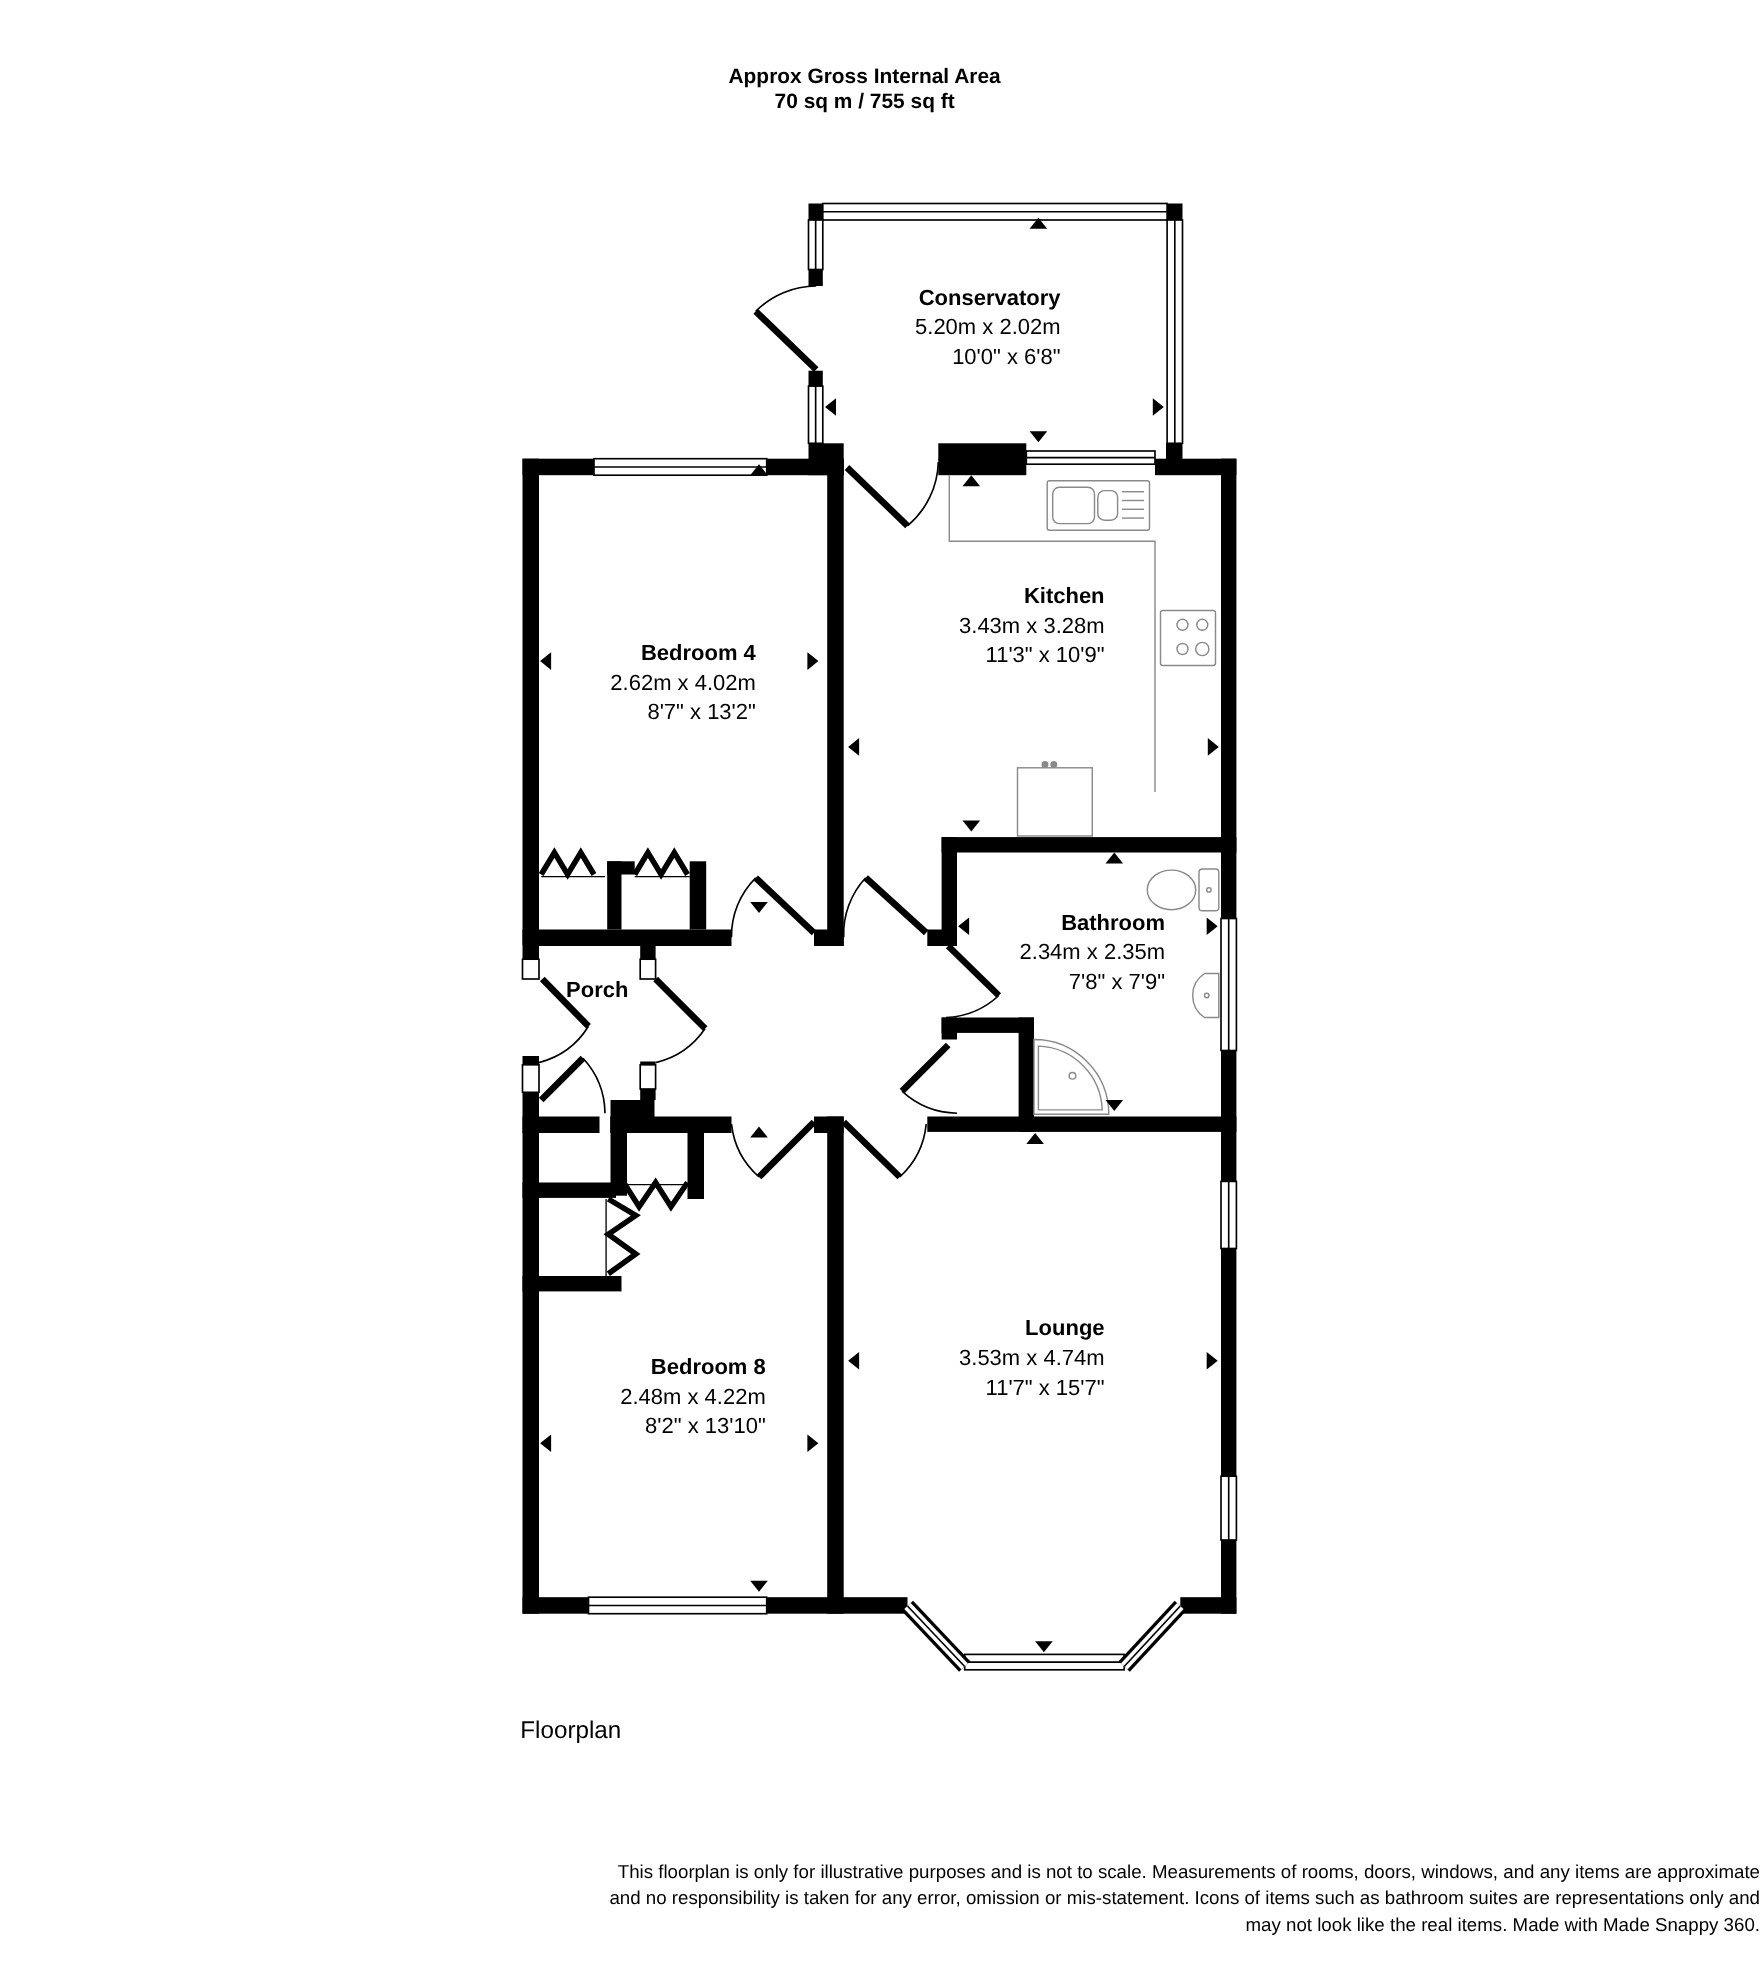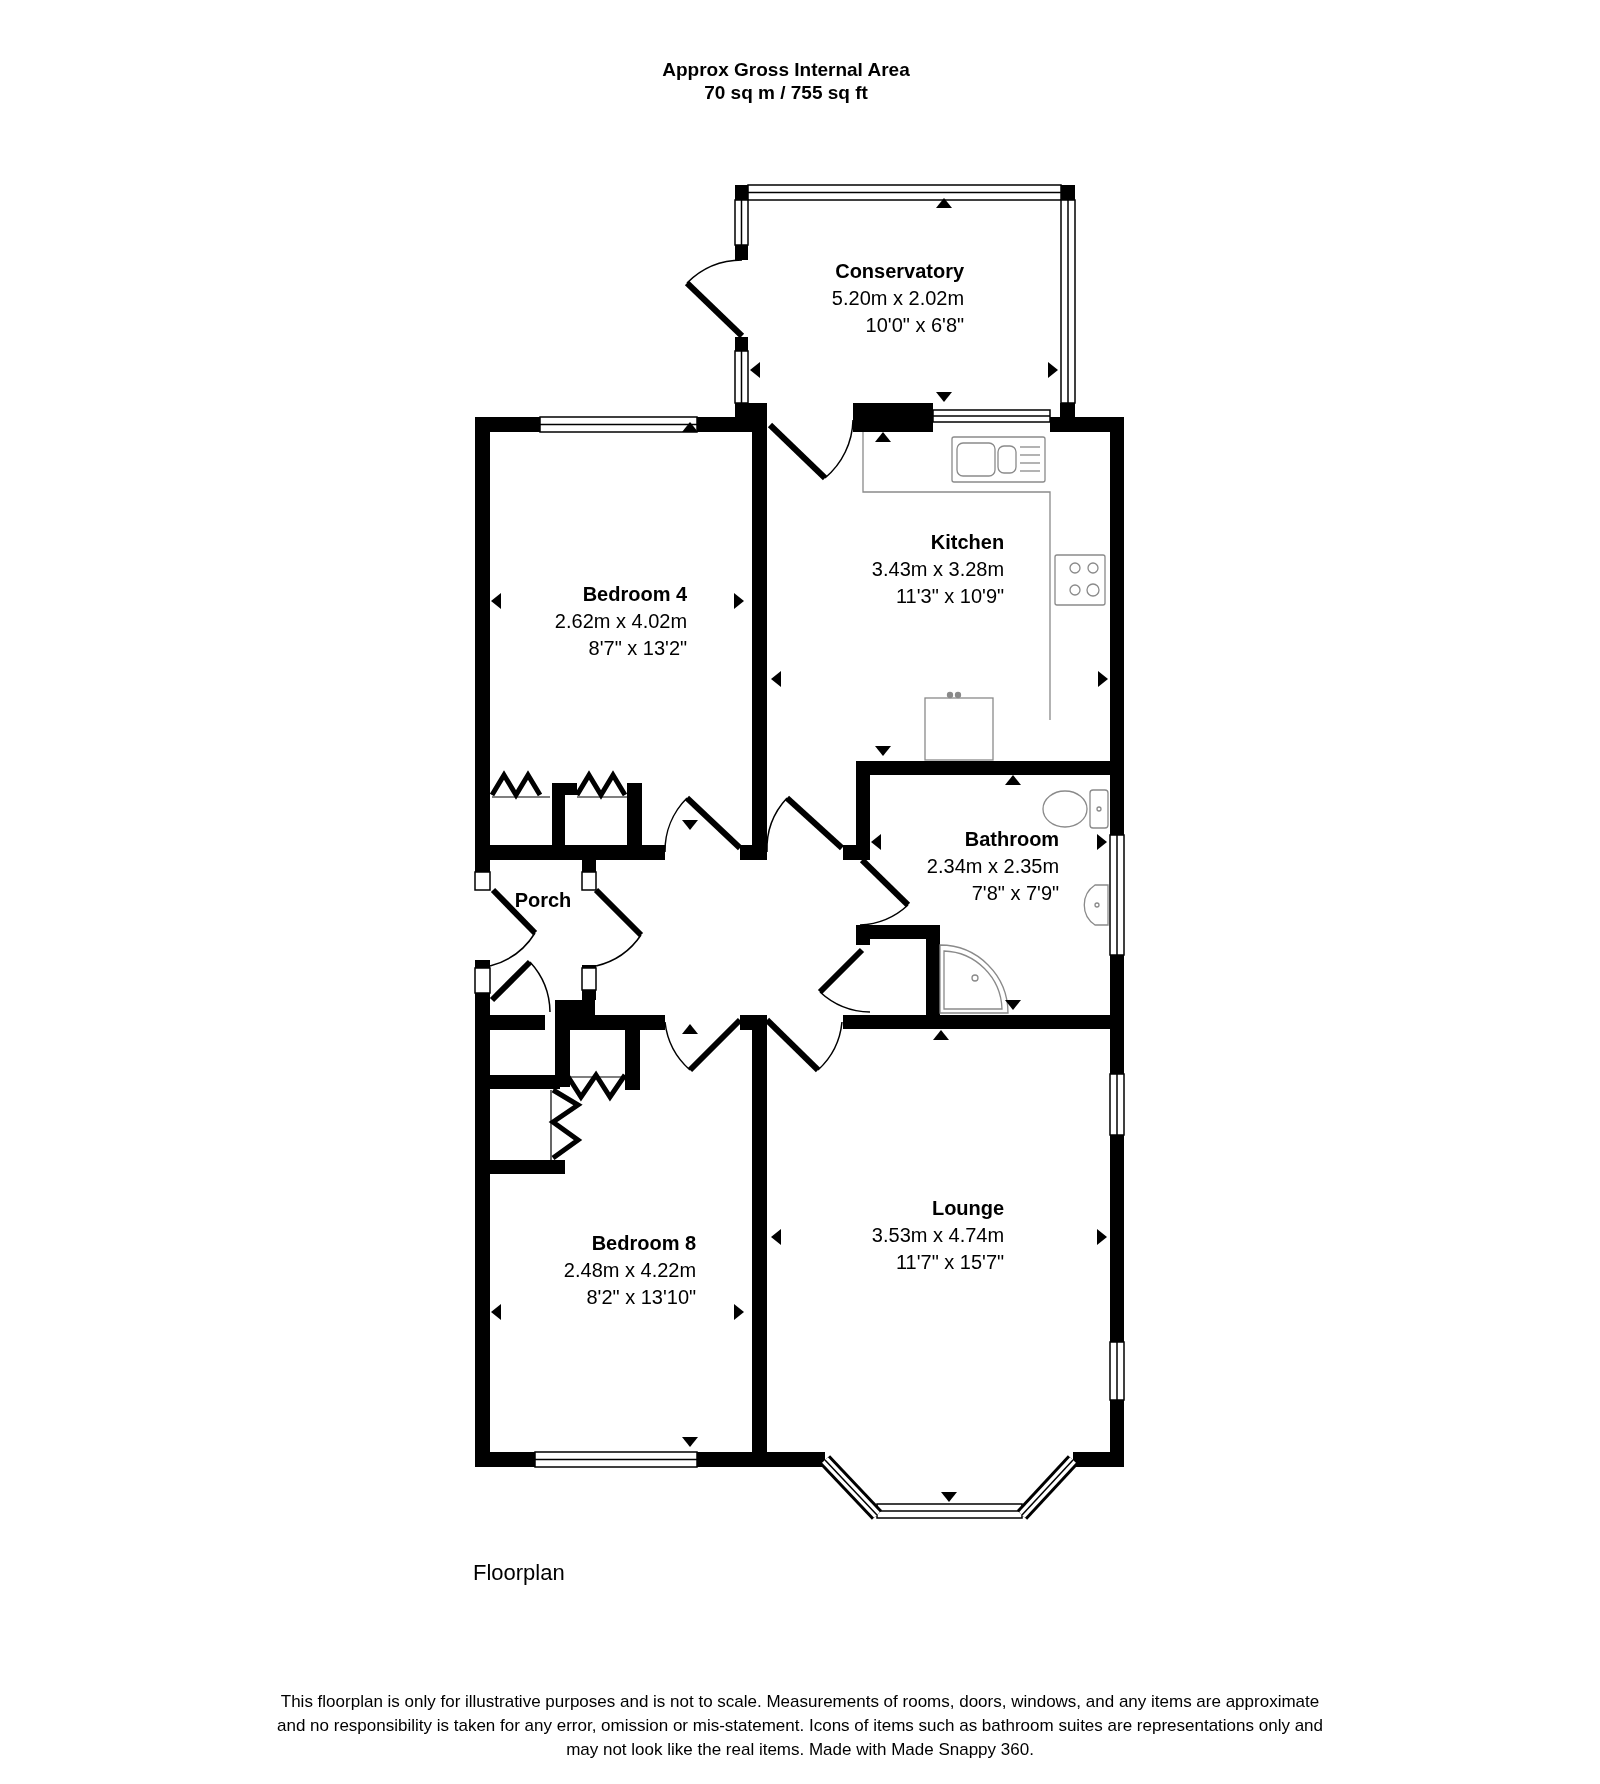--- a/index.html
+++ b/index.html
@@ -2,21 +2,21 @@
 <html><head>
 <meta charset="utf-8">
 <style>
   html,body{margin:0;padding:0;background:#ffffff;}
   body{width:1600px;height:1784px;position:relative;overflow:hidden;font-family:"Liberation Sans",sans-serif;color:#000;}
   .title{position:absolute;left:0;width:1572px;top:58px;text-align:center;font-weight:bold;font-size:19px;line-height:23px;}
   svg.plan{position:absolute;left:0;top:0;}
   .room-label{position:absolute;text-align:right;transform:translateX(-50%);font-size:20px;line-height:27px;white-space:nowrap;}
   .room-label .rn{font-weight:bold;}
   .floor-label{position:absolute;left:473px;top:1560px;font-size:22px;}
-  .disclaimer{position:absolute;left:0;width:1600px;top:1690px;text-align:center;font-size:17px;line-height:24px;}
+  .disclaimer{position:absolute;left:0;width:1600px;top:1690px;text-align:right;font-size:17px;line-height:24px;}
 </style>
 </head>
 <body>
 
 <div class="title">
   <div>Approx Gross Internal Area</div>
   <div>70 sq m / 755 sq ft</div>
 </div>
 
 <svg class="plan" width="1600" height="1784" viewBox="0 0 1600 1784">

